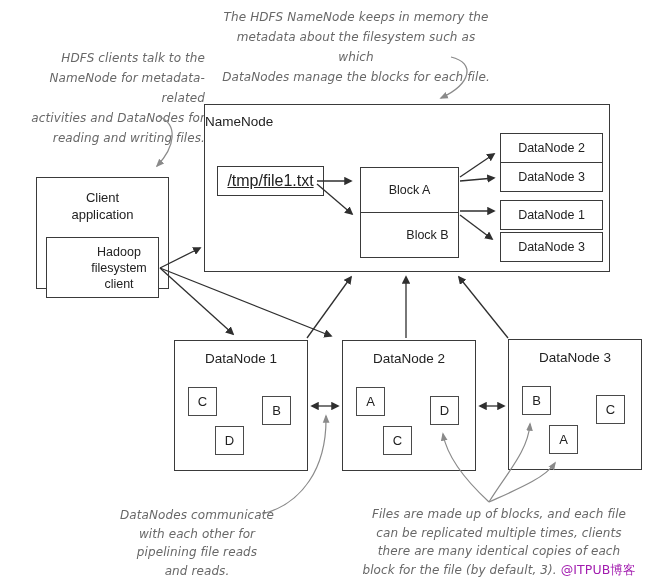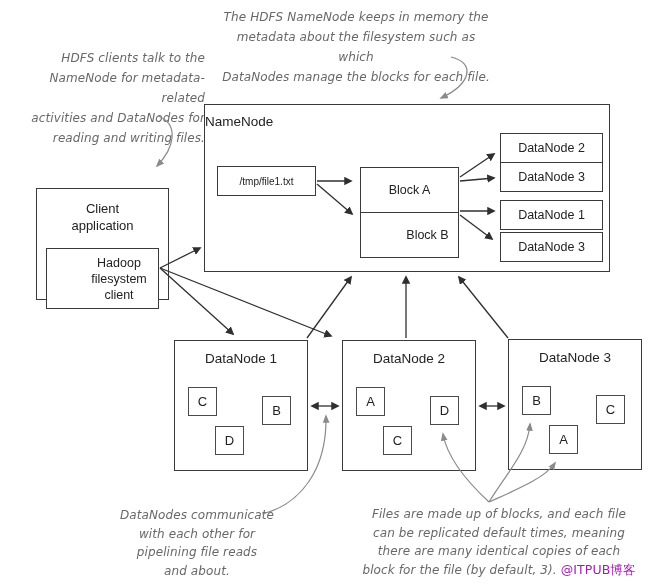--- a/index.html
+++ b/index.html
@@ -15,28 +15,28 @@
   }
   .annot-top{left:222px;top:7px;width:268px;line-height:20px;}
   .annot-left{left:15px;top:48px;width:190px;line-height:20px;text-align:right;}
   .annot-bl{left:118px;top:506px;width:158px;}
   .annot-br{left:360px;top:505px;width:278px;}
   .watermark{color:#a21caf;font-style:normal;font-size:12.5px;}
   
   .box{position:absolute;border:1.5px solid #3a3a3a;background:#fff;box-sizing:border-box;}
   .ctr{display:flex;align-items:center;justify-content:center;text-align:center;}
   
-  .client-outer{left:36px;top:188px;width:133px;height:112px;}
+  .client-outer{left:36px;top:177px;width:133px;height:112px;}
   .client-title{margin:11px auto 0;width:92px;text-align:center;font-size:13px;line-height:17px;}
   .client-inner{left:9px;top:59px;width:113px;height:61px;font-size:12.5px;line-height:16px;justify-content:flex-end;}
   .client-inner .wrapcap{width:78px;}
   
   .namenode{left:204px;top:104px;width:406px;height:168px;}
   .nn-title{margin-top:9px;text-align:left;font-size:13.5px;}
-  .file-box{left:12px;top:61px;width:99px;height:30px;font-size:10px;}
+  .file-box{left:12px;top:61px;width:107px;height:30px;font-size:16px;text-decoration:underline;}
   .block-stack{left:155px;top:62px;width:99px;}
   .block-row{border:1.5px solid #3a3a3a;height:46px;box-sizing:border-box;font-size:12.5px;}
   .block-row + .block-row{margin-top:-1.5px;padding-left:36px;}
   .rep{left:295px;width:103px;height:30px;font-size:12.5px;}
   .rep-pair{left:295px;top:28px;width:103px;}
   .rep-row{border:1.5px solid #3a3a3a;height:30px;box-sizing:border-box;font-size:12.5px;
            display:flex;align-items:center;justify-content:center;background:#fff;}
   .rep-row + .rep-row{margin-top:-1.5px;}
   .rep-dn1{top:95px;} .rep-dn3b{top:127px;}
   
@@ -64,26 +64,26 @@
     <div>HDFS clients talk to the</div>
     <div>NameNode for metadata-related</div>
     <div>activities and DataNodes for</div>
     <div>reading and writing files.</div>
   </div>
 
   <div class="annot annot-bl">
     <div>DataNodes communicate</div>
     <div>with each other for</div>
     <div>pipelining file reads</div>
-    <div>and about.</div>
+    <div>and reads.</div>
   </div>
 
   <div class="annot annot-br">
     <div>Files are made up of blocks, and each file</div>
-    <div>can be replicated default times, meaning</div>
+    <div>can be replicated multiple times, clients</div>
     <div>there are many identical copies of each</div>
     <div>
       <span>block for the file (by default, 3).</span>
       <span class="watermark">@ITPUB博客</span>
     </div>
   </div>
 
   <div class="box client-outer">
     <div class="client-title">Client application</div>
     <div class="box ctr client-inner">

